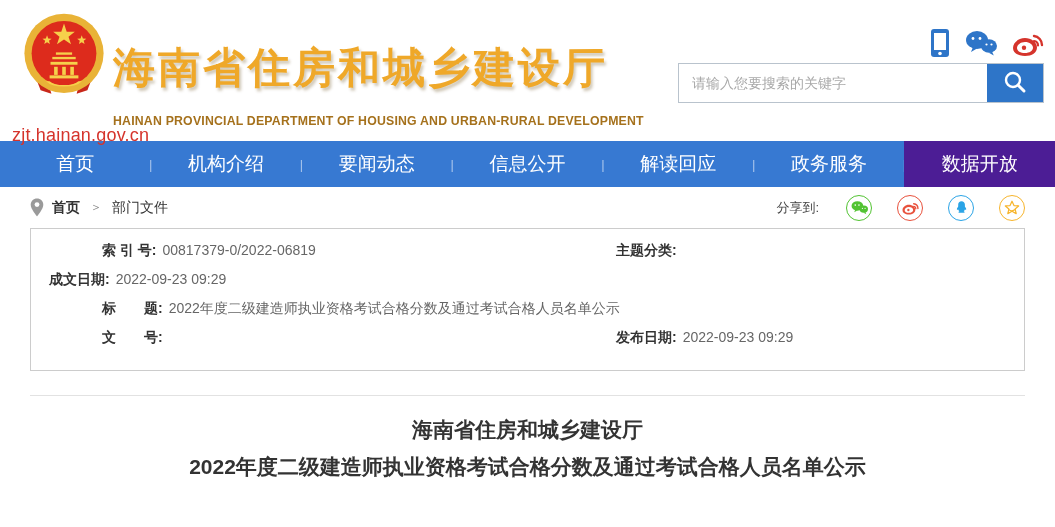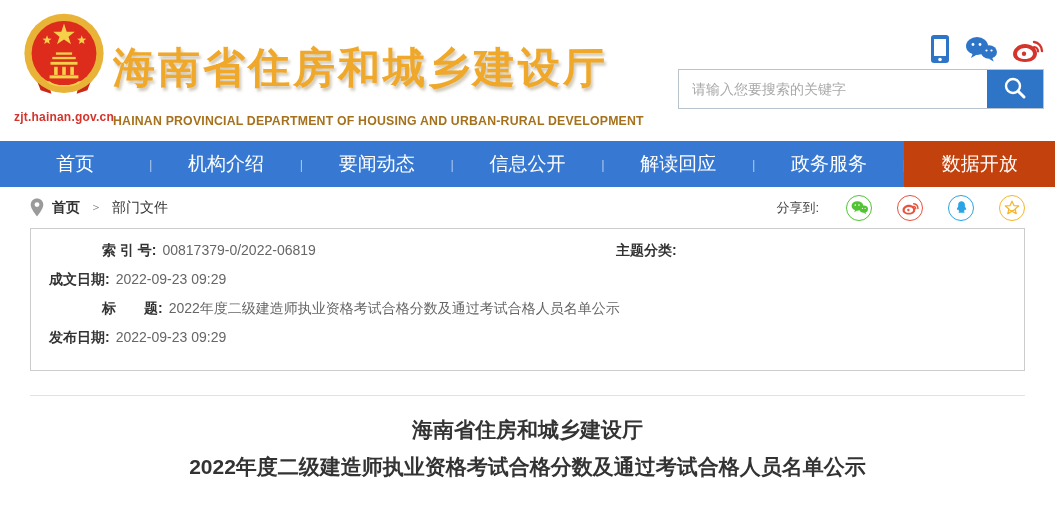--- a/index.html
+++ b/index.html
@@ -5,47 +5,47 @@
   * { margin:0; padding:0; box-sizing:border-box; }
   body {
     width:1055px; height:527px; margin:0; background:#fff;
     font-family:"Liberation Sans","DejaVu Sans",sans-serif;
     overflow:hidden; position:relative;
   }
   
   .header { position:relative; height:141px; background:#fff; }
   .logo-wrap { position:absolute; left:12px; top:10px; width:104px; text-align:center; }
   .emblem { width:90px; height:92px; display:inline-block; }
-  .logo-domain { font-size:12px; font-weight:bold; color:#d5342c; letter-spacing:0.2px; margin-top:4px; }
+  .logo-domain { font-size:18px; font-weight:normal; color:#d5342c; letter-spacing:0.2px; margin-top:19px; }
   .site-title-block { position:absolute; left:113px; top:40px; }
   .site-title {
     font-size:42px; font-weight:bold; color:#efa829; letter-spacing:3px;
     text-shadow:2px 3px 3px rgba(90,60,0,0.28); white-space:nowrap;
   }
   .site-subtitle {
     margin-top:18px; font-size:12.3px; font-weight:bold; color:#a5711c;
     letter-spacing:0.2px; white-space:nowrap;
   }
-  .header-right { position:absolute; right:11px; top:34px; width:366px; }
+  .header-right { position:absolute; right:11px; top:28px; width:366px; }
   .quick-icons { display:flex; justify-content:flex-end; align-items:center; gap:15px; height:30px; margin-bottom:5px; }
   .quick-icons span { display:inline-flex; cursor:pointer; }
   .search-bar { display:flex; width:366px; height:40px; border:1px solid #b9c3cd; background:#fff; }
   .search-input {
     flex:1; border:none; outline:none; padding:0 13px; font-size:14px; color:#555;
     font-family:"Liberation Sans","DejaVu Sans",sans-serif;
   }
   .search-input::placeholder { color:#a9a9a9; }
   .search-btn { width:56px; background:#2e75c8; border:none; display:flex; align-items:center; justify-content:center; cursor:pointer; }
   
   .nav { display:flex; height:46px; background:#3779d2; align-items:stretch; }
   .nav-link {
     flex:1; display:flex; align-items:center; justify-content:center;
     color:#fff; font-size:19px; text-decoration:none; cursor:pointer; white-space:nowrap;
   }
-  .nav-link.active { background:#c2410c;text-align:right; }
+  .nav-link.active { background:#4c1d95;text-align:right; }
   .nav-sep { display:flex; align-items:center; color:rgba(255,255,255,0.55); font-size:13px; width:0; justify-content:center; }
   
   .crumb-row { display:flex; align-items:center; height:41px; padding:0 30px; }
   .crumb-row .pin { display:inline-flex; margin-right:8px; }
   .crumb-home { font-size:14px; font-weight:bold; color:#333; cursor:pointer; text-decoration:none; }
   .crumb-sep { font-size:12px; color:#888; margin:0 10px; }
   .crumb-current { font-size:14px; color:#333; }
   .share-box { margin-left:auto; display:flex; align-items:center; gap:25px; }
   .share-label { font-size:13px; color:#444; margin-right:2px; }
   .share-icon {
@@ -225,20 +225,24 @@
       <span class="meta-value">2022-09-23 09:29</span>
     </div>
   </div>
   <div class="meta-row">
     <div class="meta-cell full">
       <span class="meta-label">标　　题:</span>
       <span class="meta-value">2022年度二级建造师执业资格考试合格分数及通过考试合格人员名单公示</span>
     </div>
   </div>
   <div class="meta-row">
+    <div class="meta-cell left">
+      <span class="meta-label">文　　号:</span>
+      <span class="meta-value"></span>
+    </div>
     <div class="meta-cell right">
       <span class="meta-label">发布日期:</span>
       <span class="meta-value">2022-09-23 09:29</span>
     </div>
   </div>
 </div>
 
 <div class="article-divider"></div>
 <div class="article-head">
   <div class="article-title-line">海南省住房和城乡建设厅</div>

